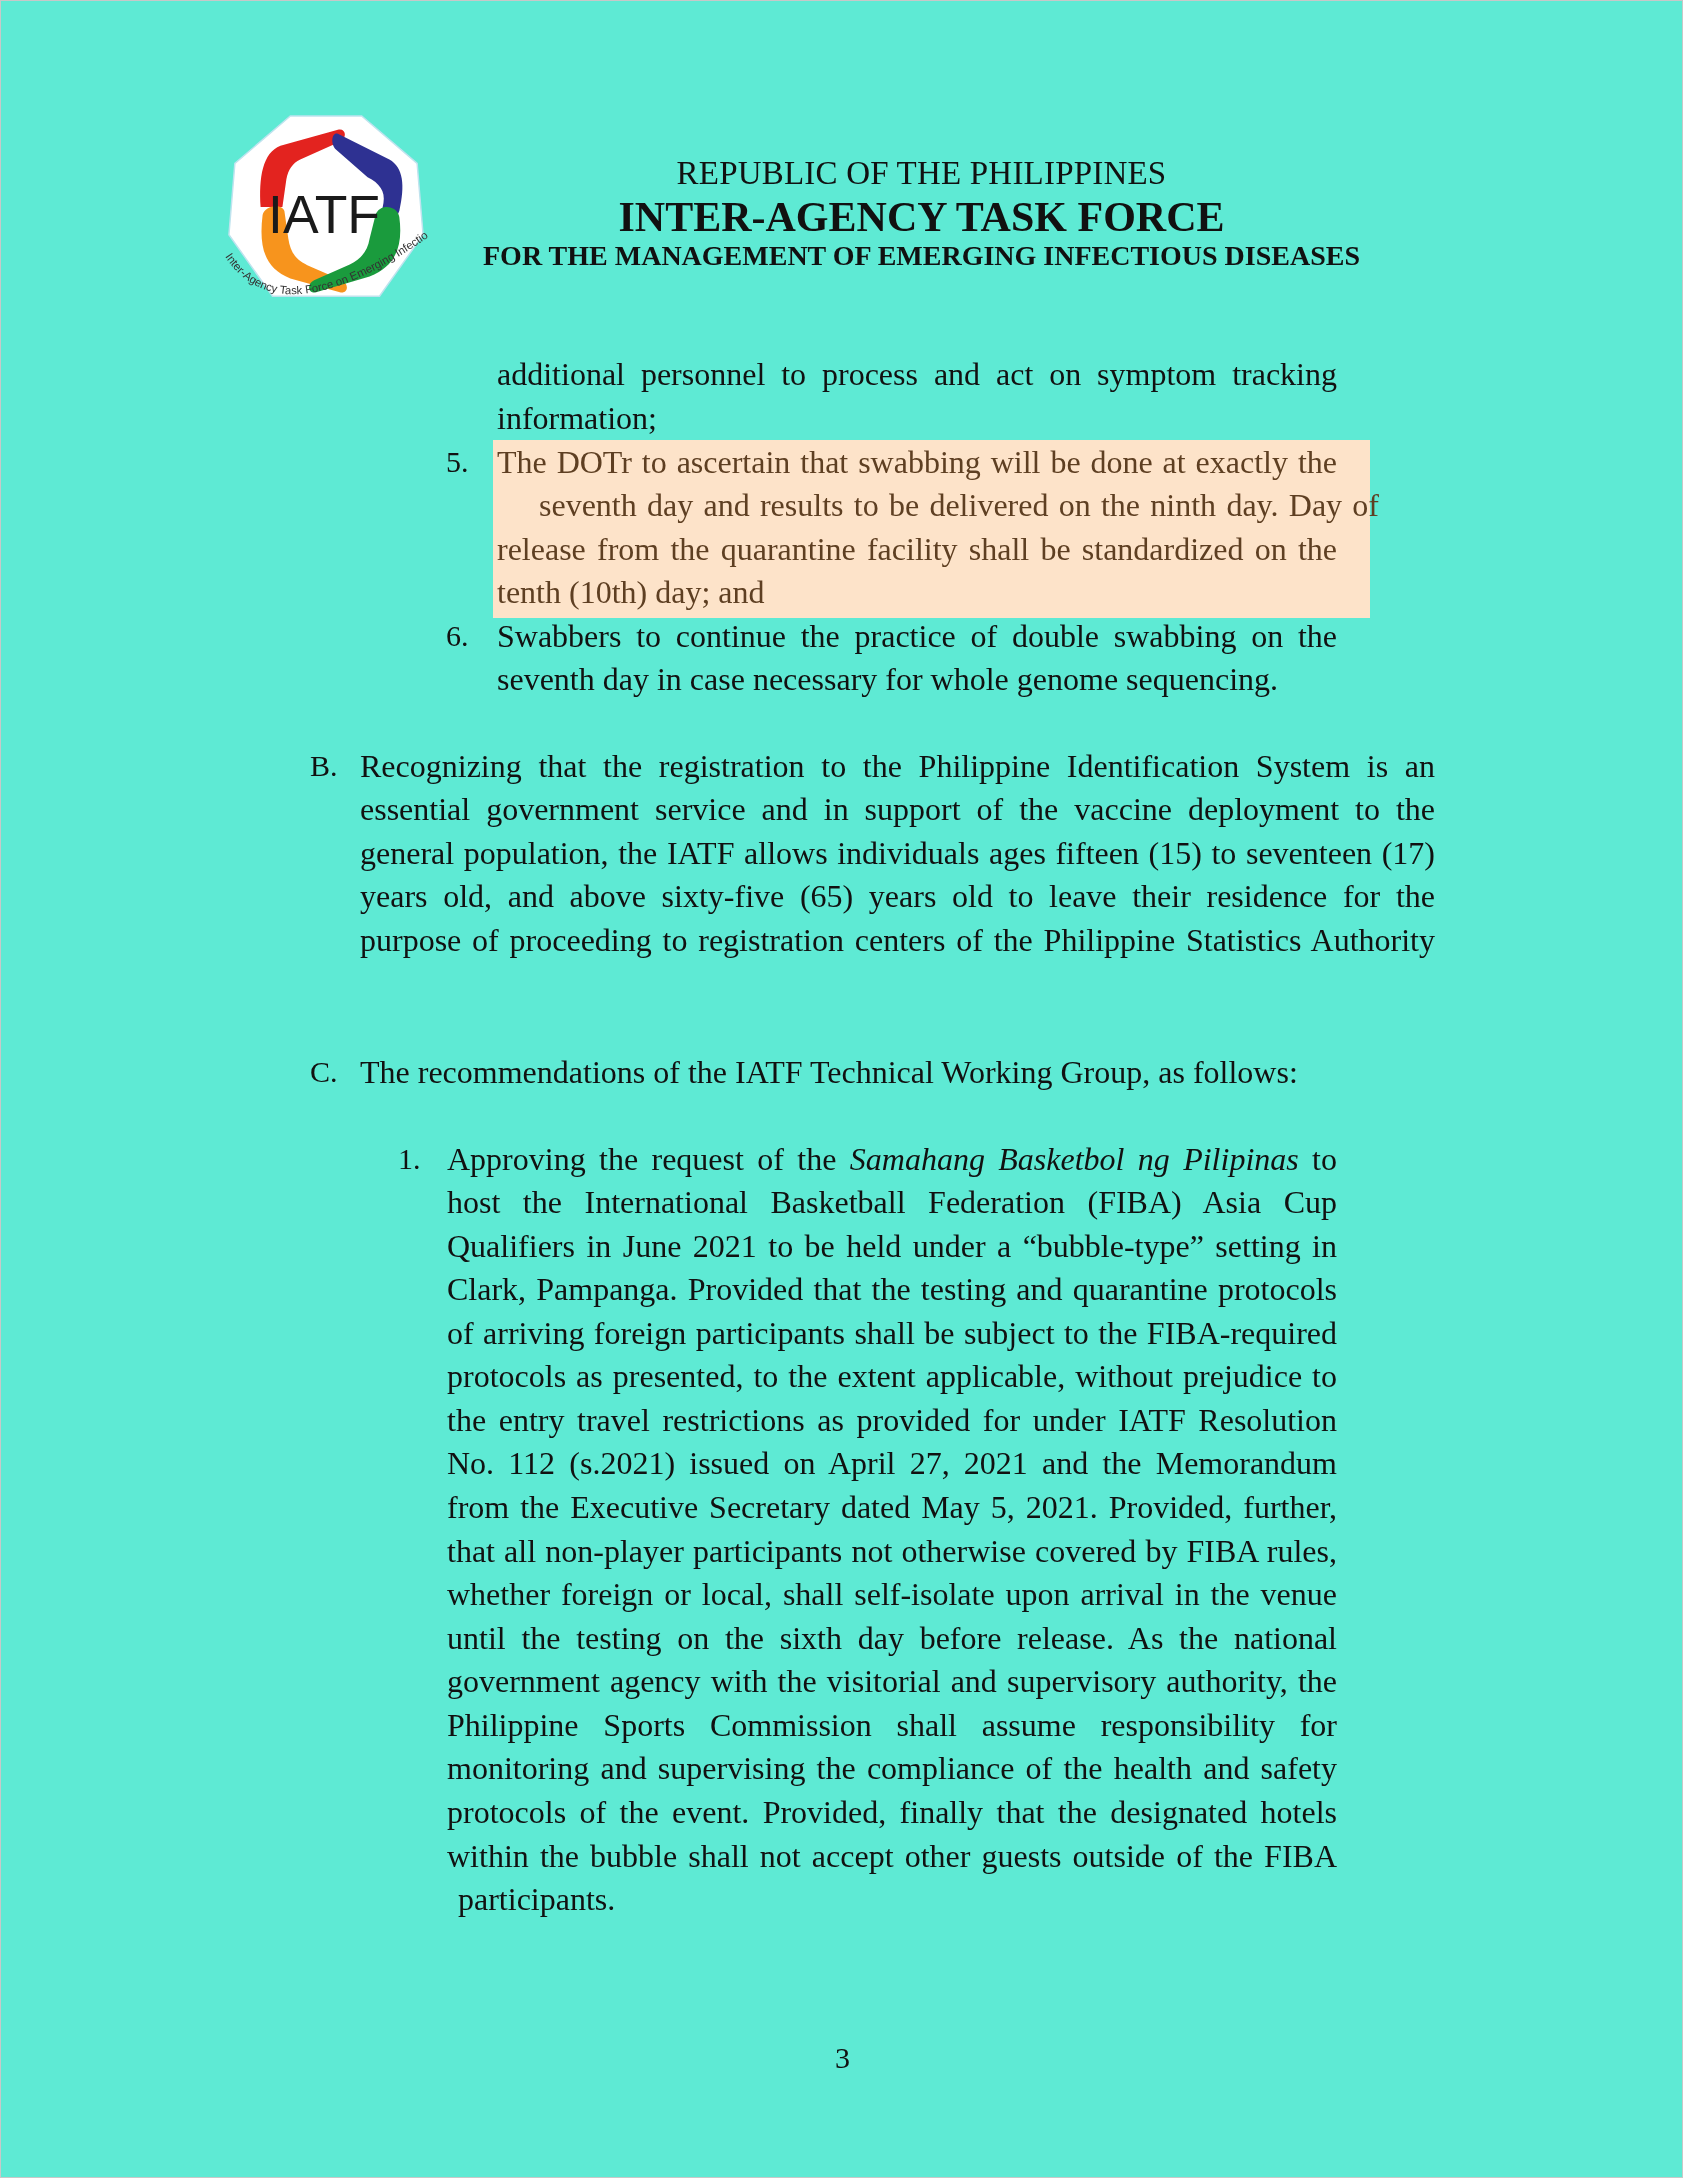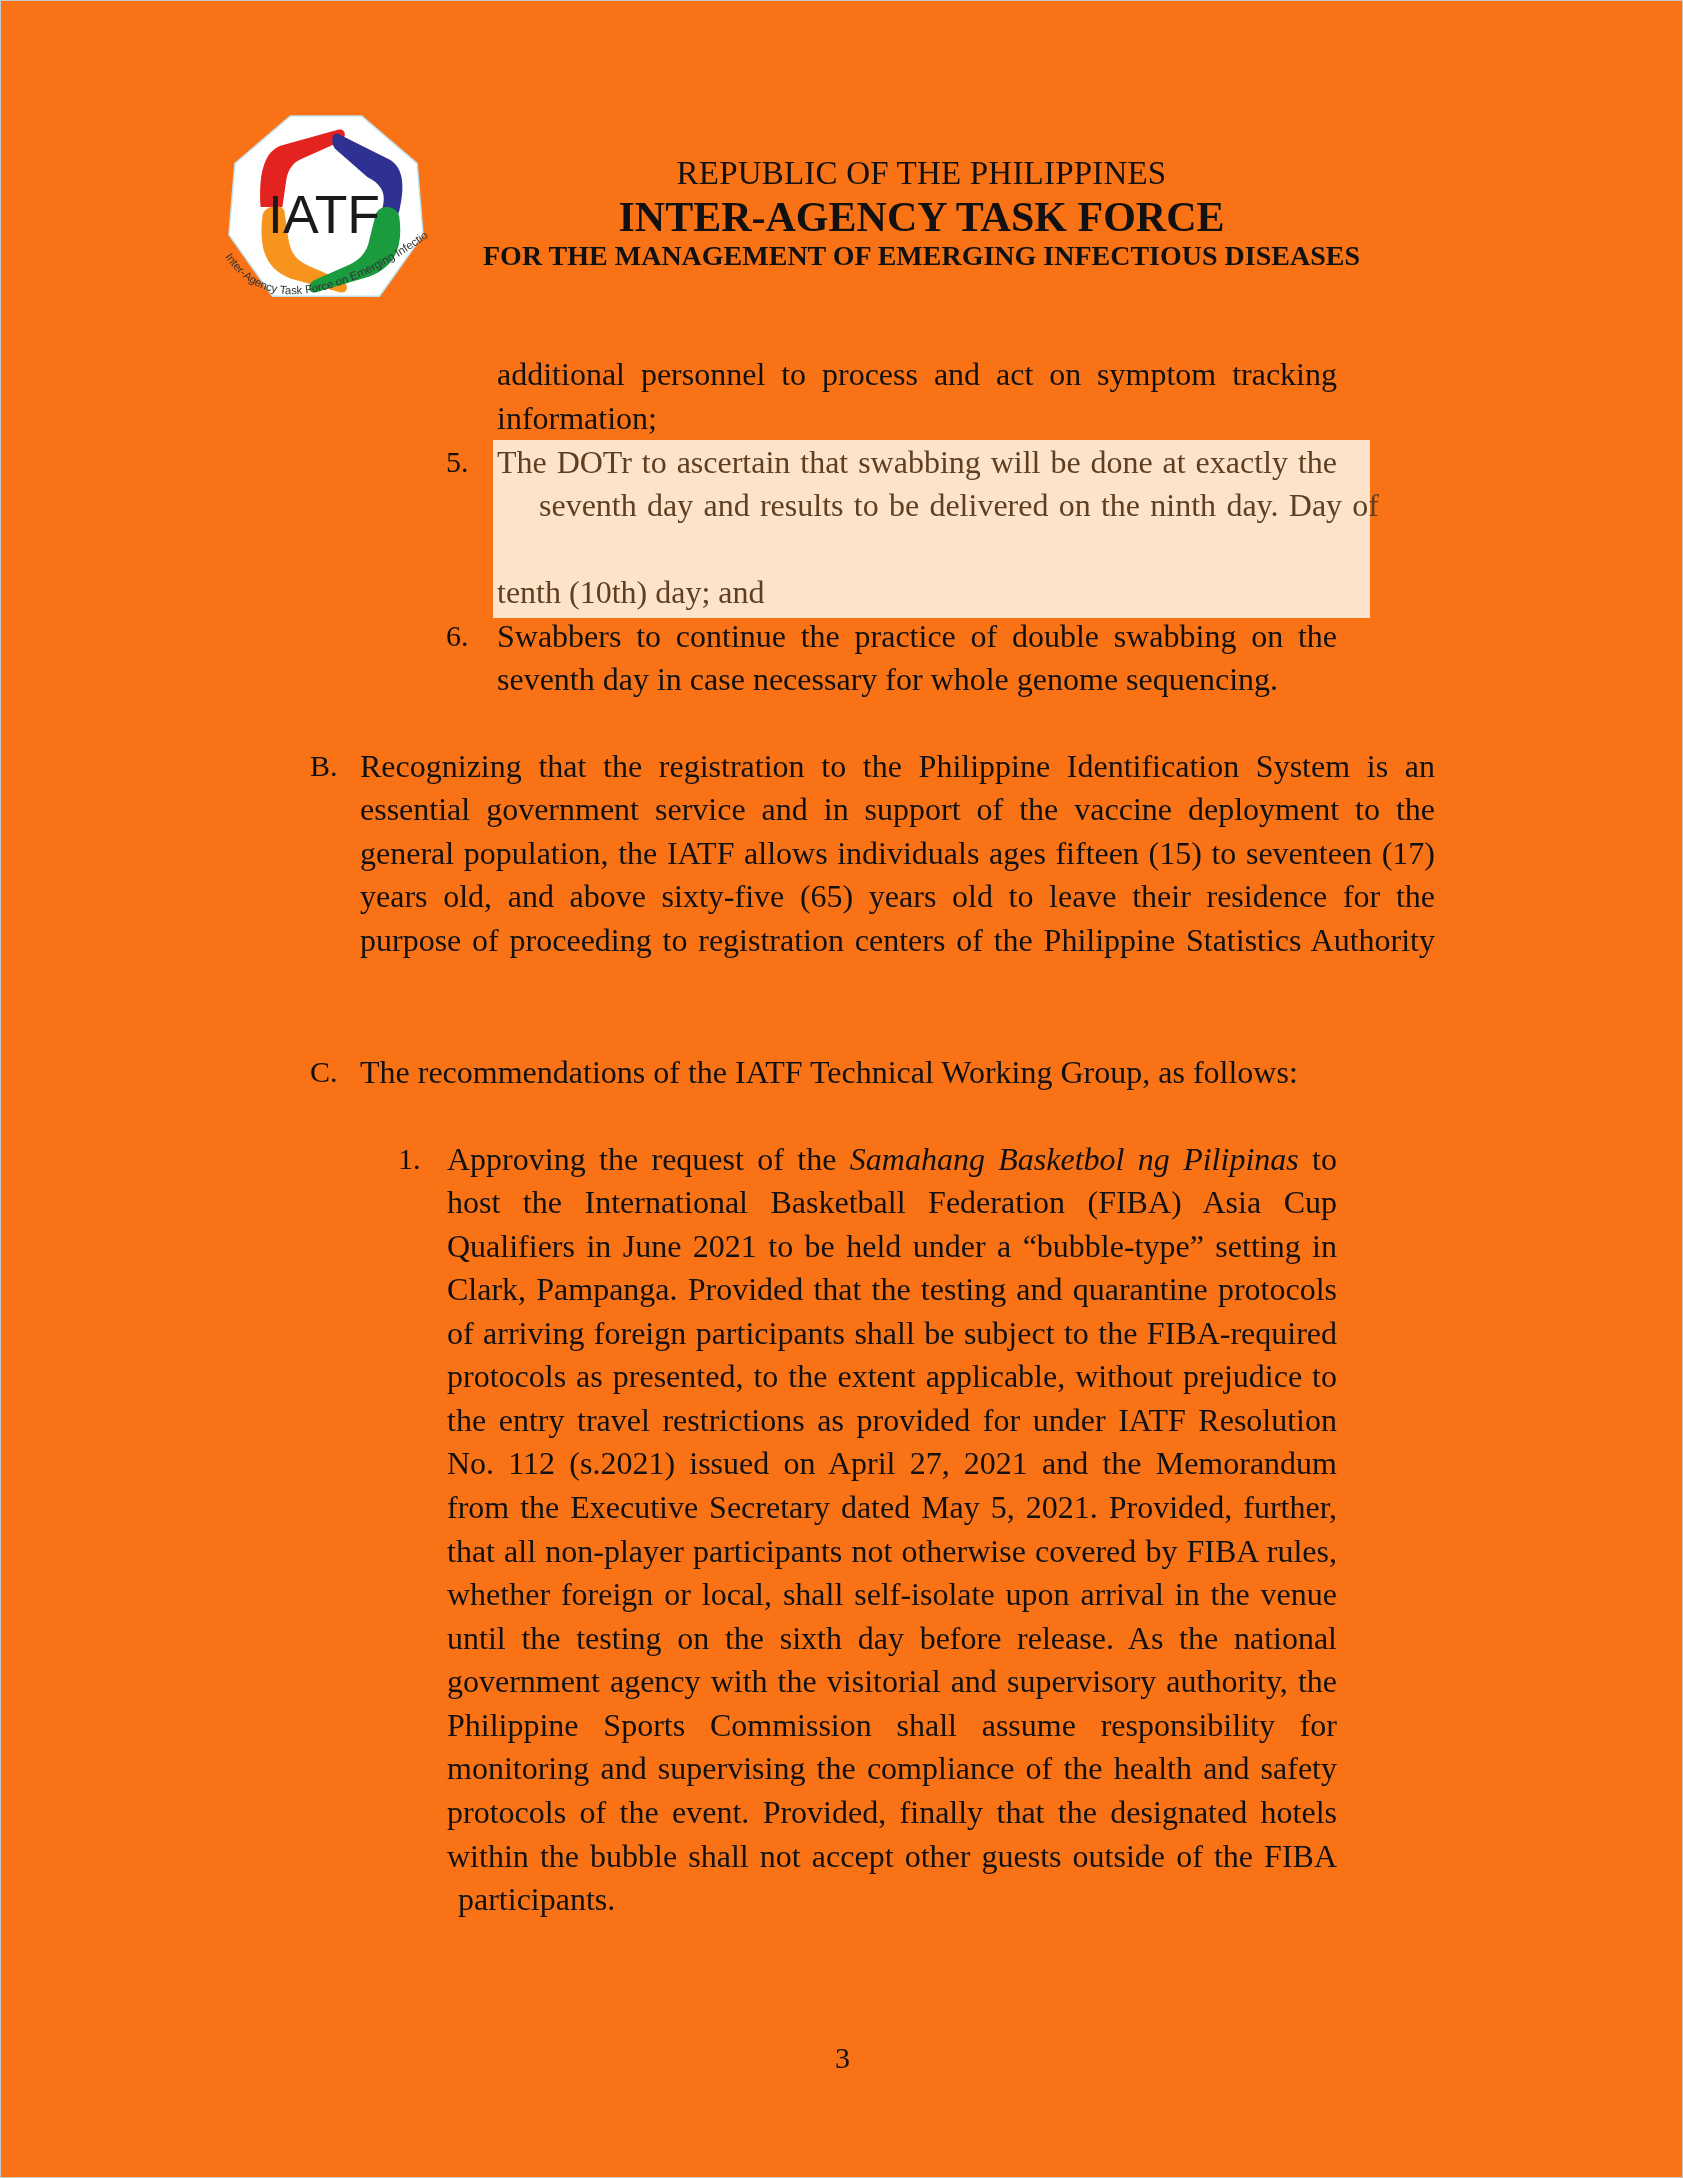--- a/index.html
+++ b/index.html
@@ -1,19 +1,19 @@
 <!DOCTYPE html>
 <html><head>
 <meta charset="utf-8">
 <style>
   html, body { margin:0; padding:0; background:#ffffff; }
   body { width:1683px; height:2178px; position:relative; overflow:hidden;
          font-family:"Liberation Serif","DejaVu Serif",serif; color:#111; }
   .page { position:absolute; left:0; top:0; width:1681px; height:2176px;
-          border:1px solid #c8c8c8; background:#f97316; }
+          border:1px solid #c8c8c8; background:#5eead4; }
   .logo { position:absolute; left:220px; top:107px; width:210px; height:210px; }
   .hdr { position:absolute; left:0; width:1841px; text-align:center; white-space:nowrap; }
   .hdr1 { top:154px; font-size:33px; letter-spacing:0.2px; }
   .hdr2 { top:192px; font-size:42px; font-weight:bold; }
   .hdr3 { top:239px; font-size:28px; font-weight:bold; }
 
   .line { position:absolute; font-size:32px; line-height:44px; height:44px; white-space:nowrap; }
   .just { text-align:justify; text-align-last:justify; }
   .marker { position:absolute; font-size:30px; line-height:44px; }
   .hl-box { position:absolute; left:492px; top:439px; width:877px; height:178px; background:#fde3c9; }
@@ -43,20 +43,21 @@
   <div class="hdr hdr2">INTER-AGENCY TASK FORCE</div>
   <div class="hdr hdr3">FOR THE MANAGEMENT OF EMERGING INFECTIOUS DISEASES</div>
 
   <div class="line just" style="left:496px; top:351px; width:840px;">additional personnel to process and act on symptom tracking</div>
   <div class="line" style="left:496px; top:395px;">information;</div>
 
   <div class="hl-box"></div>
   <div class="marker" style="left:445px; top:439px;">5.</div>
   <div class="line just hl" style="left:496px; top:439px; width:840px;">The DOTr to ascertain that swabbing will be done at exactly the</div>
   <div class="line just hl" style="left:508px; top:482px; width:840px;margin-left:30px;">seventh day and results to be delivered on the ninth day. Day of</div>
+  <div class="line just hl" style="left:496px; top:526px; width:840px;">release from the quarantine facility shall be standardized on the</div>
   <div class="line hl" style="left:496px; top:569px;">tenth (10th) day; and</div>
 
   <div class="marker" style="left:445px; top:613px;">6.</div>
   <div class="line just" style="left:496px; top:613px; width:840px;">Swabbers to continue the practice of double swabbing on the</div>
   <div class="line" style="left:496px; top:656px;">seventh day in case necessary for whole genome sequencing.</div>
 
   <div class="marker" style="left:309px; top:743px;">B.</div>
   <div class="line just" style="left:359px; top:743px; width:1075px;">Recognizing that the registration to the Philippine Identification System is an</div>
   <div class="line just" style="left:359px; top:786px; width:1075px;">essential government service and in support of the vaccine deployment to the</div>
   <div class="line just" style="left:359px; top:830px; width:1075px;">general population, the IATF allows individuals ages fifteen (15) to seventeen (17)</div>

